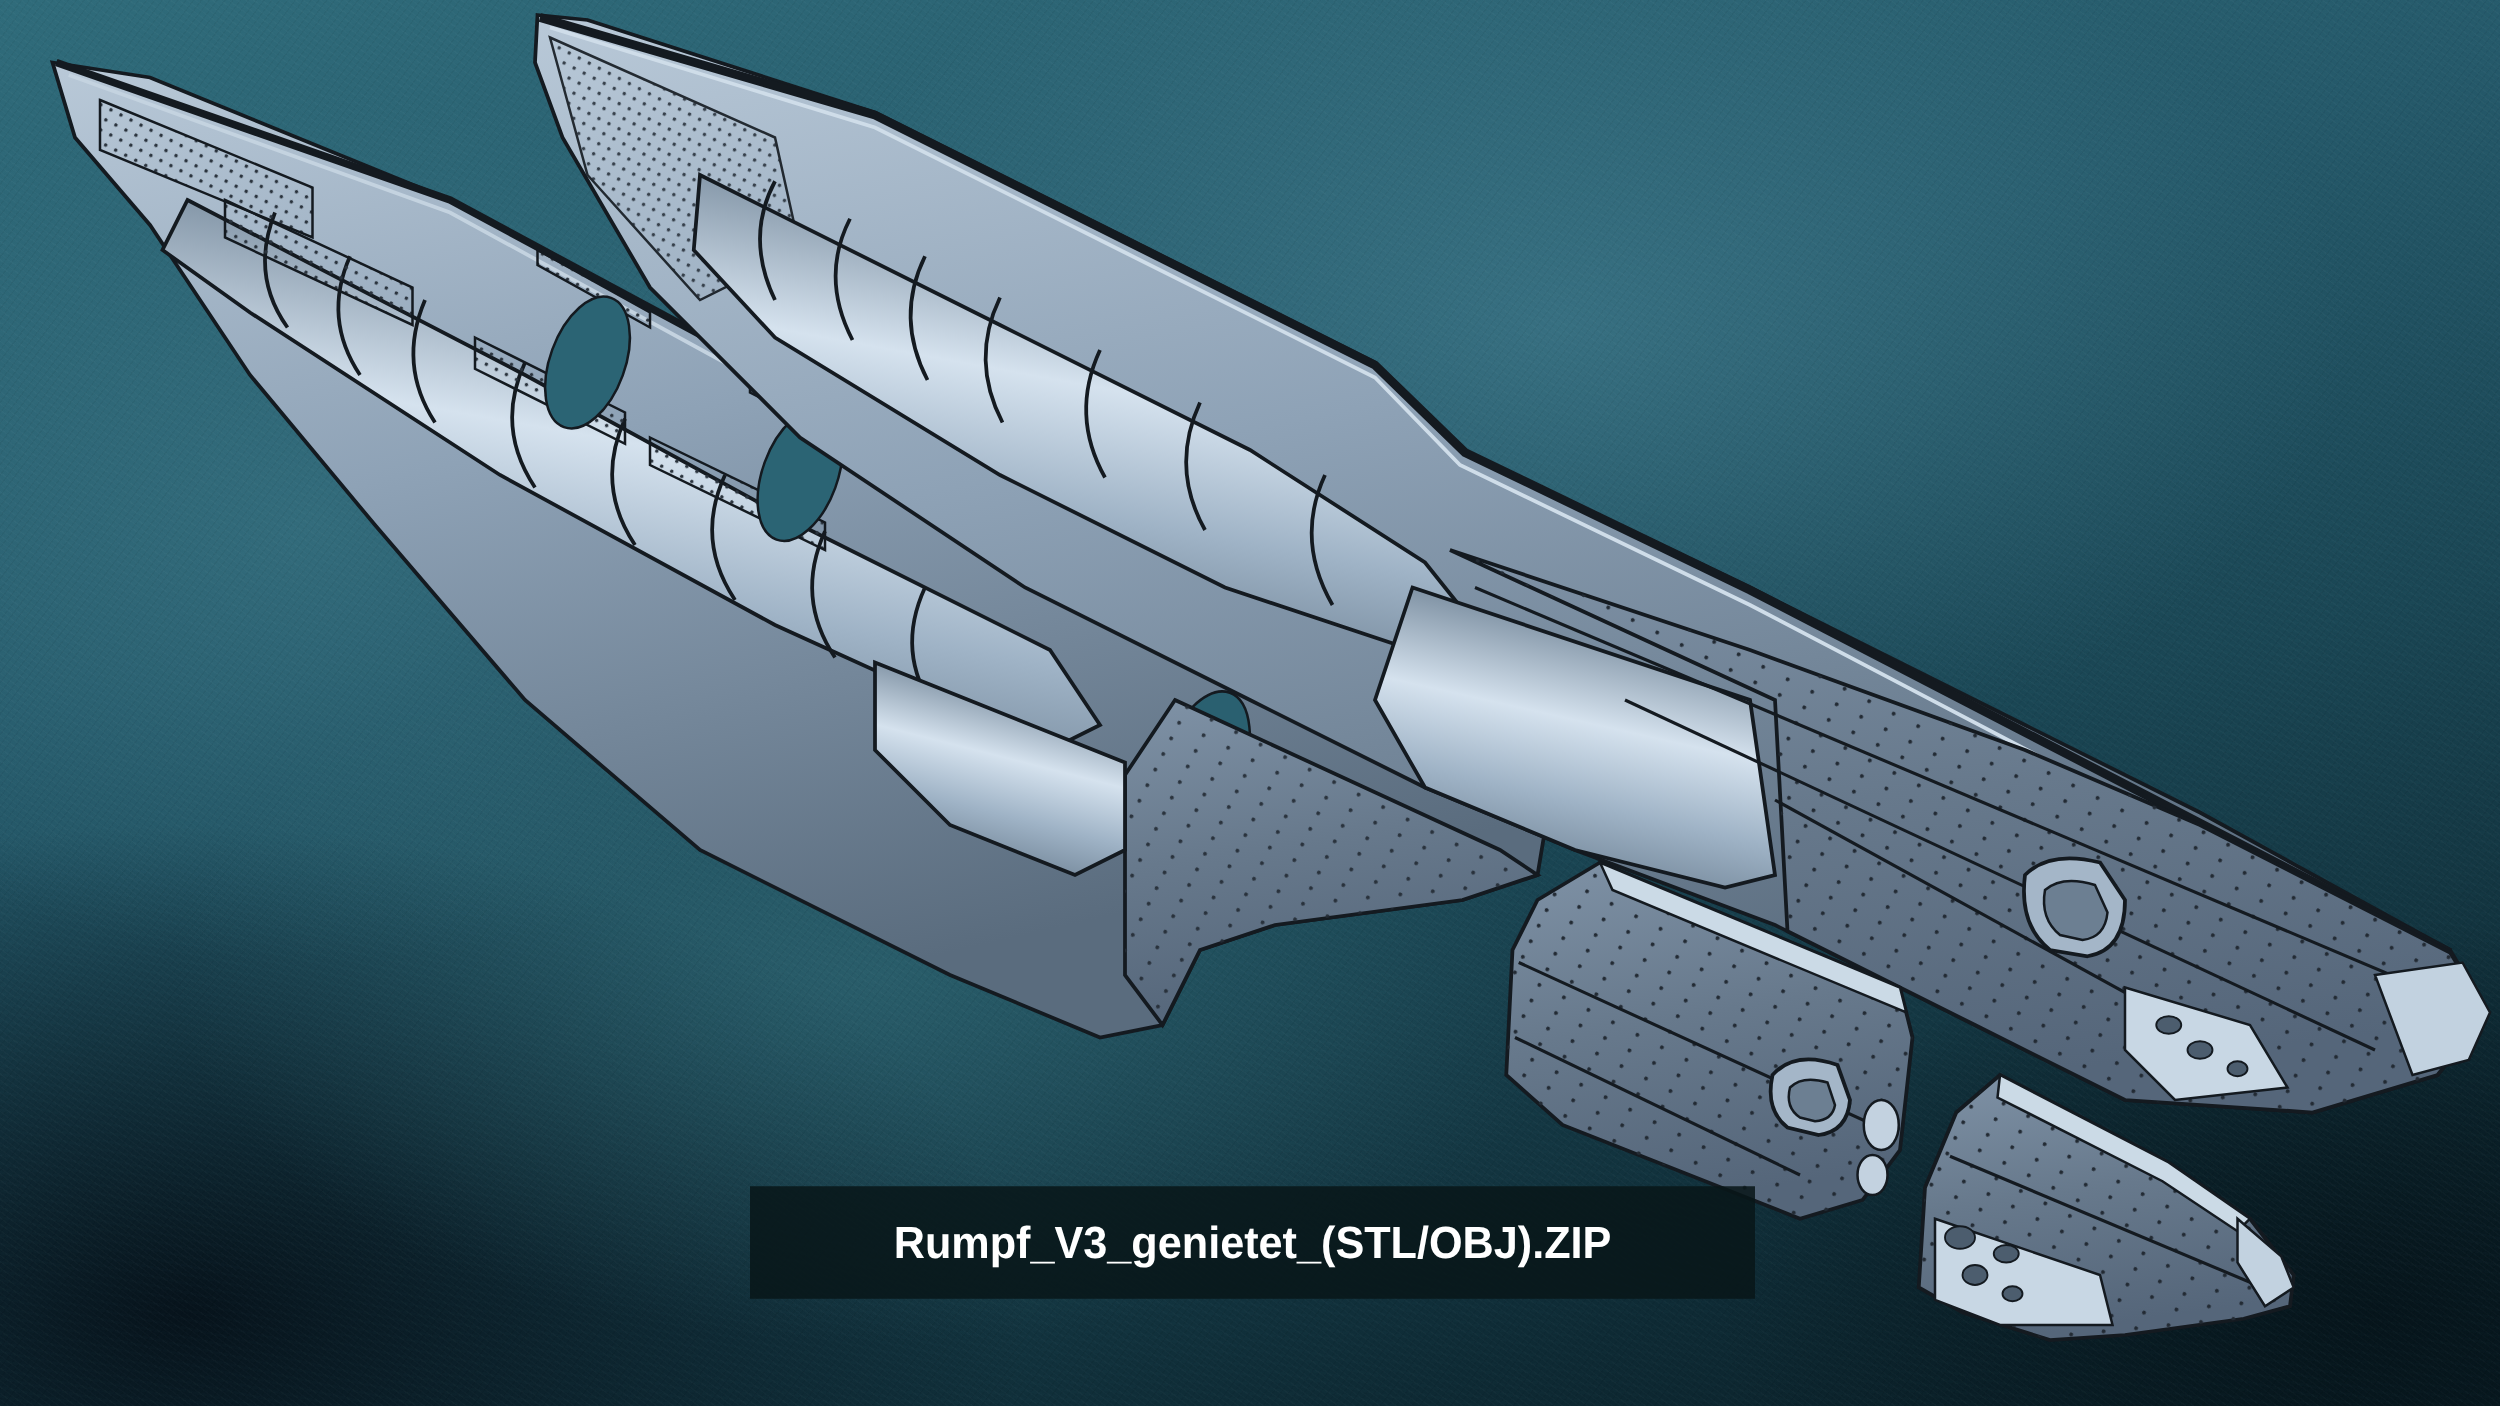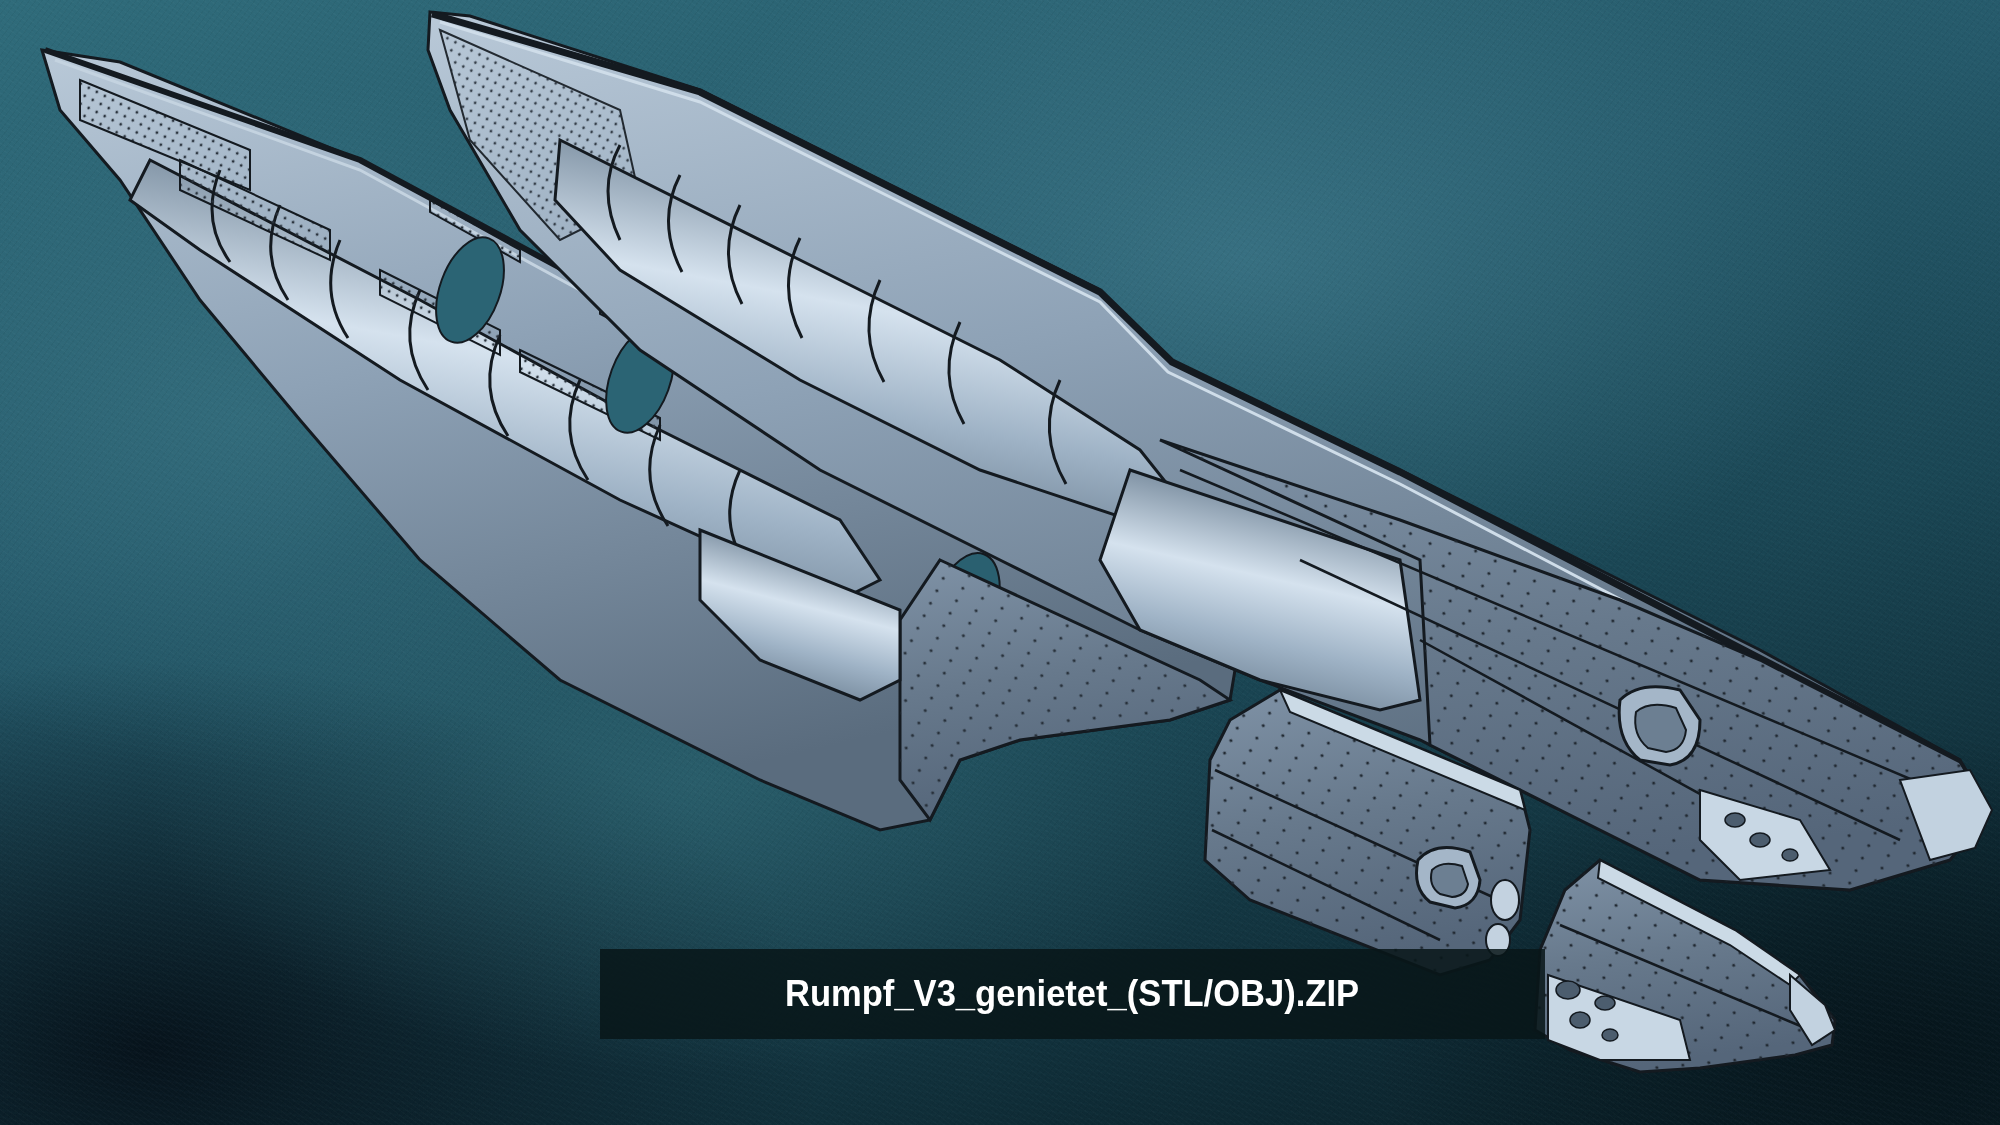--- a/index.html
+++ b/index.html
@@ -35,21 +35,21 @@
     }
     svg.render {
       position: absolute;
       left: 0;
       top: 0;
     }
     .caption-banner {
       position: absolute;
       left: 600px;
       top: 949px;
-      width: 945px;
+      width: 804px;
       height: 90px;
       background: rgba(8, 22, 24, 0.86);
       display: flex;
       align-items: center;
       justify-content: center;
     }
     .caption-text {
       font-family: "Liberation Sans", sans-serif;
       font-weight: bold;
       font-size: 36px;

